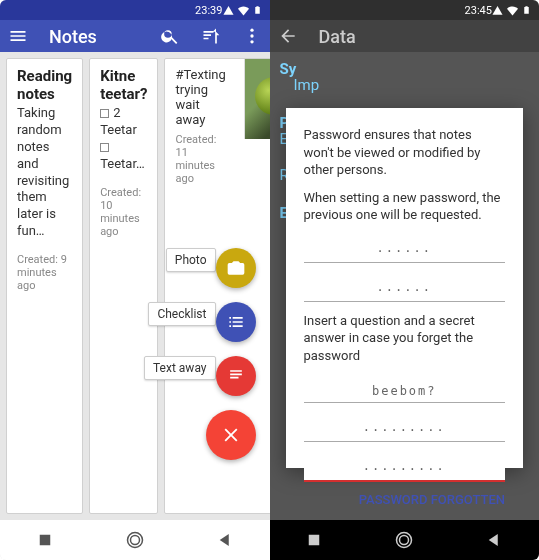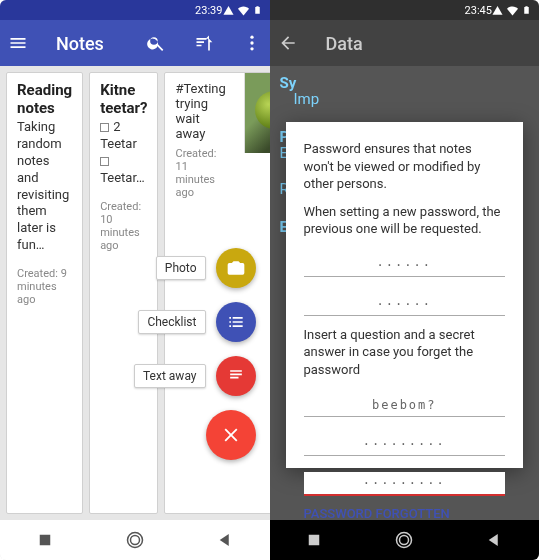--- a/index.html
+++ b/index.html
@@ -1,52 +1,52 @@
 <!DOCTYPE html>
 <html><head>
 <meta charset="utf-8">
 <style>
 *{box-sizing:border-box;margin:0;padding:0;font-family:Roboto,Arial,sans-serif}
 body{background:#fff;width:539px;height:560px;display:flex;overflow:hidden;border-radius:6px}
 .screen{flex:1;background:#e6e6e6;position:relative;display:flex;flex-direction:column;overflow:hidden}
 .statusbar{height:20px;background:#29379b;color:#fff;display:flex;align-items:center;justify-content:flex-end;padding:0 8px;font-size:11px}
 .statusbar.dark{background:#2f2f2f}
 .statusicons{display:flex;gap:4px;align-items:center}
-.appbar{height:46px;background:#3f51b5;color:#fff;display:flex;align-items:center;padding:0 8px;gap:28px}
+.appbar{height:32px;background:#3f51b5;color:#fff;display:flex;align-items:center;padding:0 8px;gap:21px}
 .appbar.dark{background:#424242}
 .appbar .title{font-size:18px;font-weight:500;flex:1}
 .icn{width:20px;height:20px;display:inline-flex;align-items:center;justify-content:center}
 .icn svg{width:100%;height:100%}
 .notelist{background:#e6e6e6;flex:1;padding:6px;display:flex;gap:6px;position:relative}
 .card{background:#fff;border:1px solid #d0d0d0;border-radius:2px;padding:8px 10px}
 .card .t{font-weight:700;font-size:15px;color:#222}
 .card .b{font-size:13px;color:#333;margin-top:2px;line-height:1.3}
 .card .meta{font-size:11px;color:#888;margin-top:13px}
 .card.thumb{display:flex;gap:8px;padding:0}
 .card.thumb .txt{padding:8px 10px;flex:1}
 .card.thumb .body{font-size:13px;color:#333}
 .thumbimg{width:62px;height:80px;background:linear-gradient(135deg,#7a9b5a 40%,#3a4a2a 70%);border-left:1px solid #ddd;position:relative;overflow:hidden}
 .thumbimg::after{content:"";position:absolute;left:10px;top:18px;width:38px;height:38px;border-radius:50%;background:radial-gradient(circle at 35% 35%,#b8d455,#6a8a1e 60%,#3a5205)}
 .chk{display:inline-block;width:9px;height:9px;border:1px solid #888;margin-right:4px;vertical-align:middle}
 .fabstack{position:absolute;right:14px;bottom:60px;display:flex;flex-direction:column;align-items:flex-end;gap:14px}
-.fabrow{display:flex;align-items:center;gap:10px}
+.fabrow{display:flex;align-items:flex-start;}
 .fablabel{background:#fff;border:1px solid #ccc;border-radius:2px;padding:4px 8px;font-size:12px;color:#333;box-shadow:0 1px 2px rgba(0,0,0,.15)}
 .fab{width:40px;height:40px;border-radius:50%;display:flex;align-items:center;justify-content:center;color:#fff;box-shadow:0 2px 5px rgba(0,0,0,.3)}
 .fab.big{width:50px;height:50px}
 .navbar{height:40px;background:#fff;display:flex;align-items:center;justify-content:space-around}
 .navbar.dark{background:#000}
 .navbtn{width:18px;height:18px}
 
 .rightbg{flex:1;background:#555;position:relative;overflow:hidden}
 .faded{position:absolute;color:#7dd3fc;font-size:15px}
 .dialog{position:absolute;left:16px;right:16px;top:56px;bottom:52px;background:#fff;box-shadow:0 4px 20px rgba(0,0,0,.4);padding:18px 18px 8px;display:flex;flex-direction:column}
 .dialog p{font-size:13px;color:#333;line-height:1.35;margin-bottom:10px}
 .pwline{border:none;border-bottom:1px solid #aaa;width:100%;text-align:center;font-size:12px;color:#666;padding:4px 0;margin:6px 0 10px;letter-spacing:2px;font-family:monospace;outline:none}
 .pwline.red{border-bottom:2px solid #d32f2f}
-.dlgactions{margin-top:auto;display:flex;flex-direction:column;gap:14px;font-weight:500}
+.dlgactions{margin-top:auto;display:flex;flex-direction:column;align-items:flex-end;gap:14px;font-weight:500}
 .dlgactions span{font-size:13px;color:#3f51b5;cursor:pointer}
 </style>
 </head>
 <body>
 
 <div class="screen">
   <div class="statusbar">
     <span>23:39</span>
     <span class="statusicons">
       <svg width="11" height="11" viewBox="0 0 24 24" fill="#fff">

